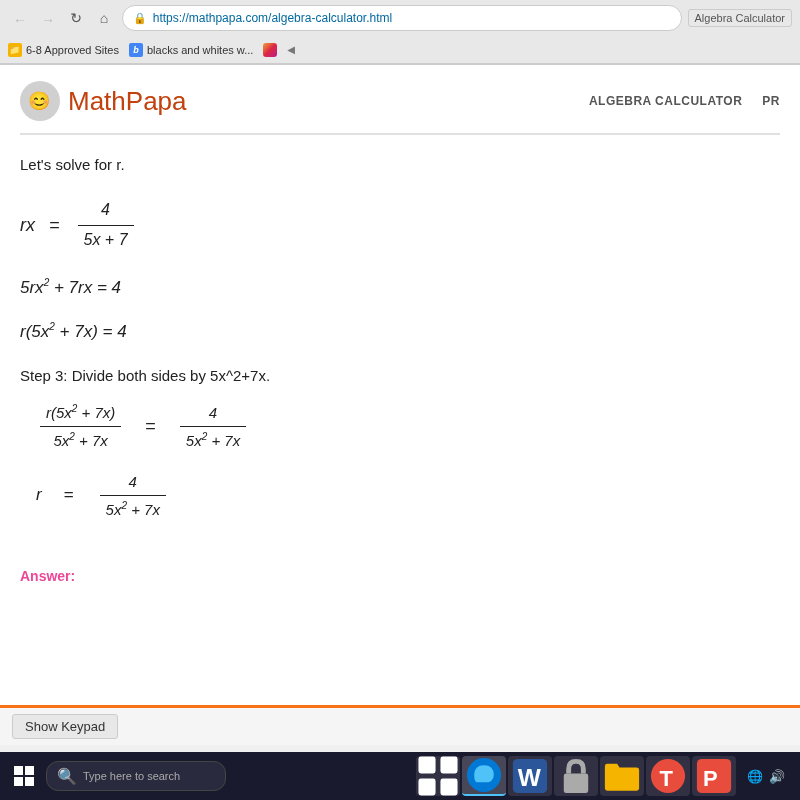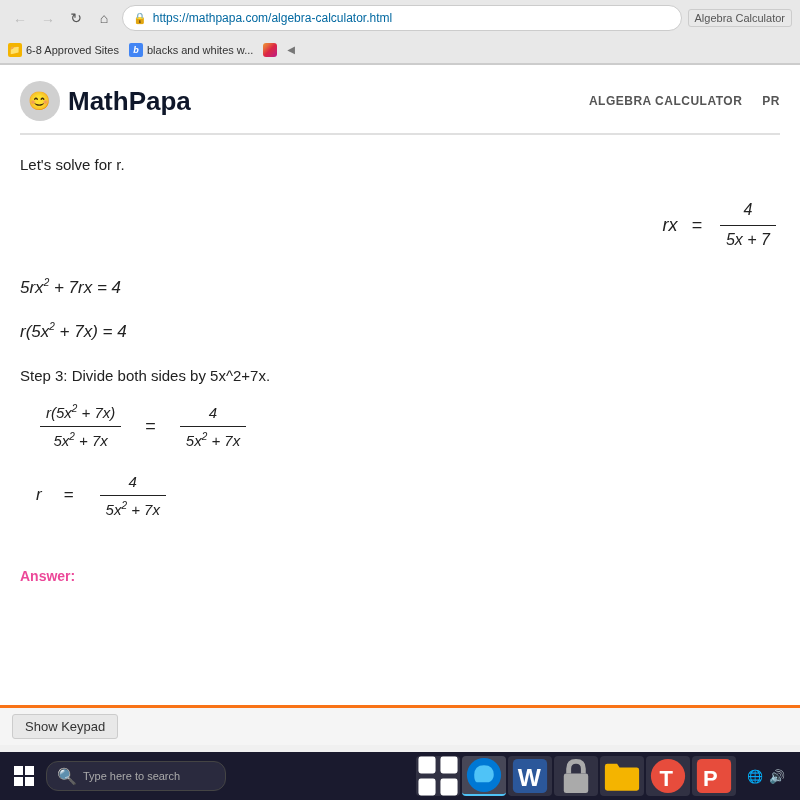--- a/index.html
+++ b/index.html
@@ -157,22 +157,22 @@
       border-radius: 50%;
       background: #d0d0d0;
       display: flex;
       align-items: center;
       justify-content: center;
       font-size: 18px;
     }
 
     .logo-text {
       font-size: 26px;
-      font-weight: bold;
-      color: #0f172a;
+      font-weight: normal;
+      color: #c2410c;
     }
 
     .nav-links {
       display: flex;
       gap: 20px;
       align-items: center;
     }
 
     .nav-link {
       font-size: 12px;
@@ -228,21 +228,20 @@
       margin: 12px 0 6px 0;
     }
 
     .equation-line {
       font-style: italic;
       font-size: 16px;
       margin: 18px 0;
       display: flex;
       align-items: center;
       gap: 8px;
-      justify-content: flex-end;
     }
 
     sup {
       font-size: 10px;
       vertical-align: super;
     }
 
     .division-block {
       display: flex;
       align-items: center;

